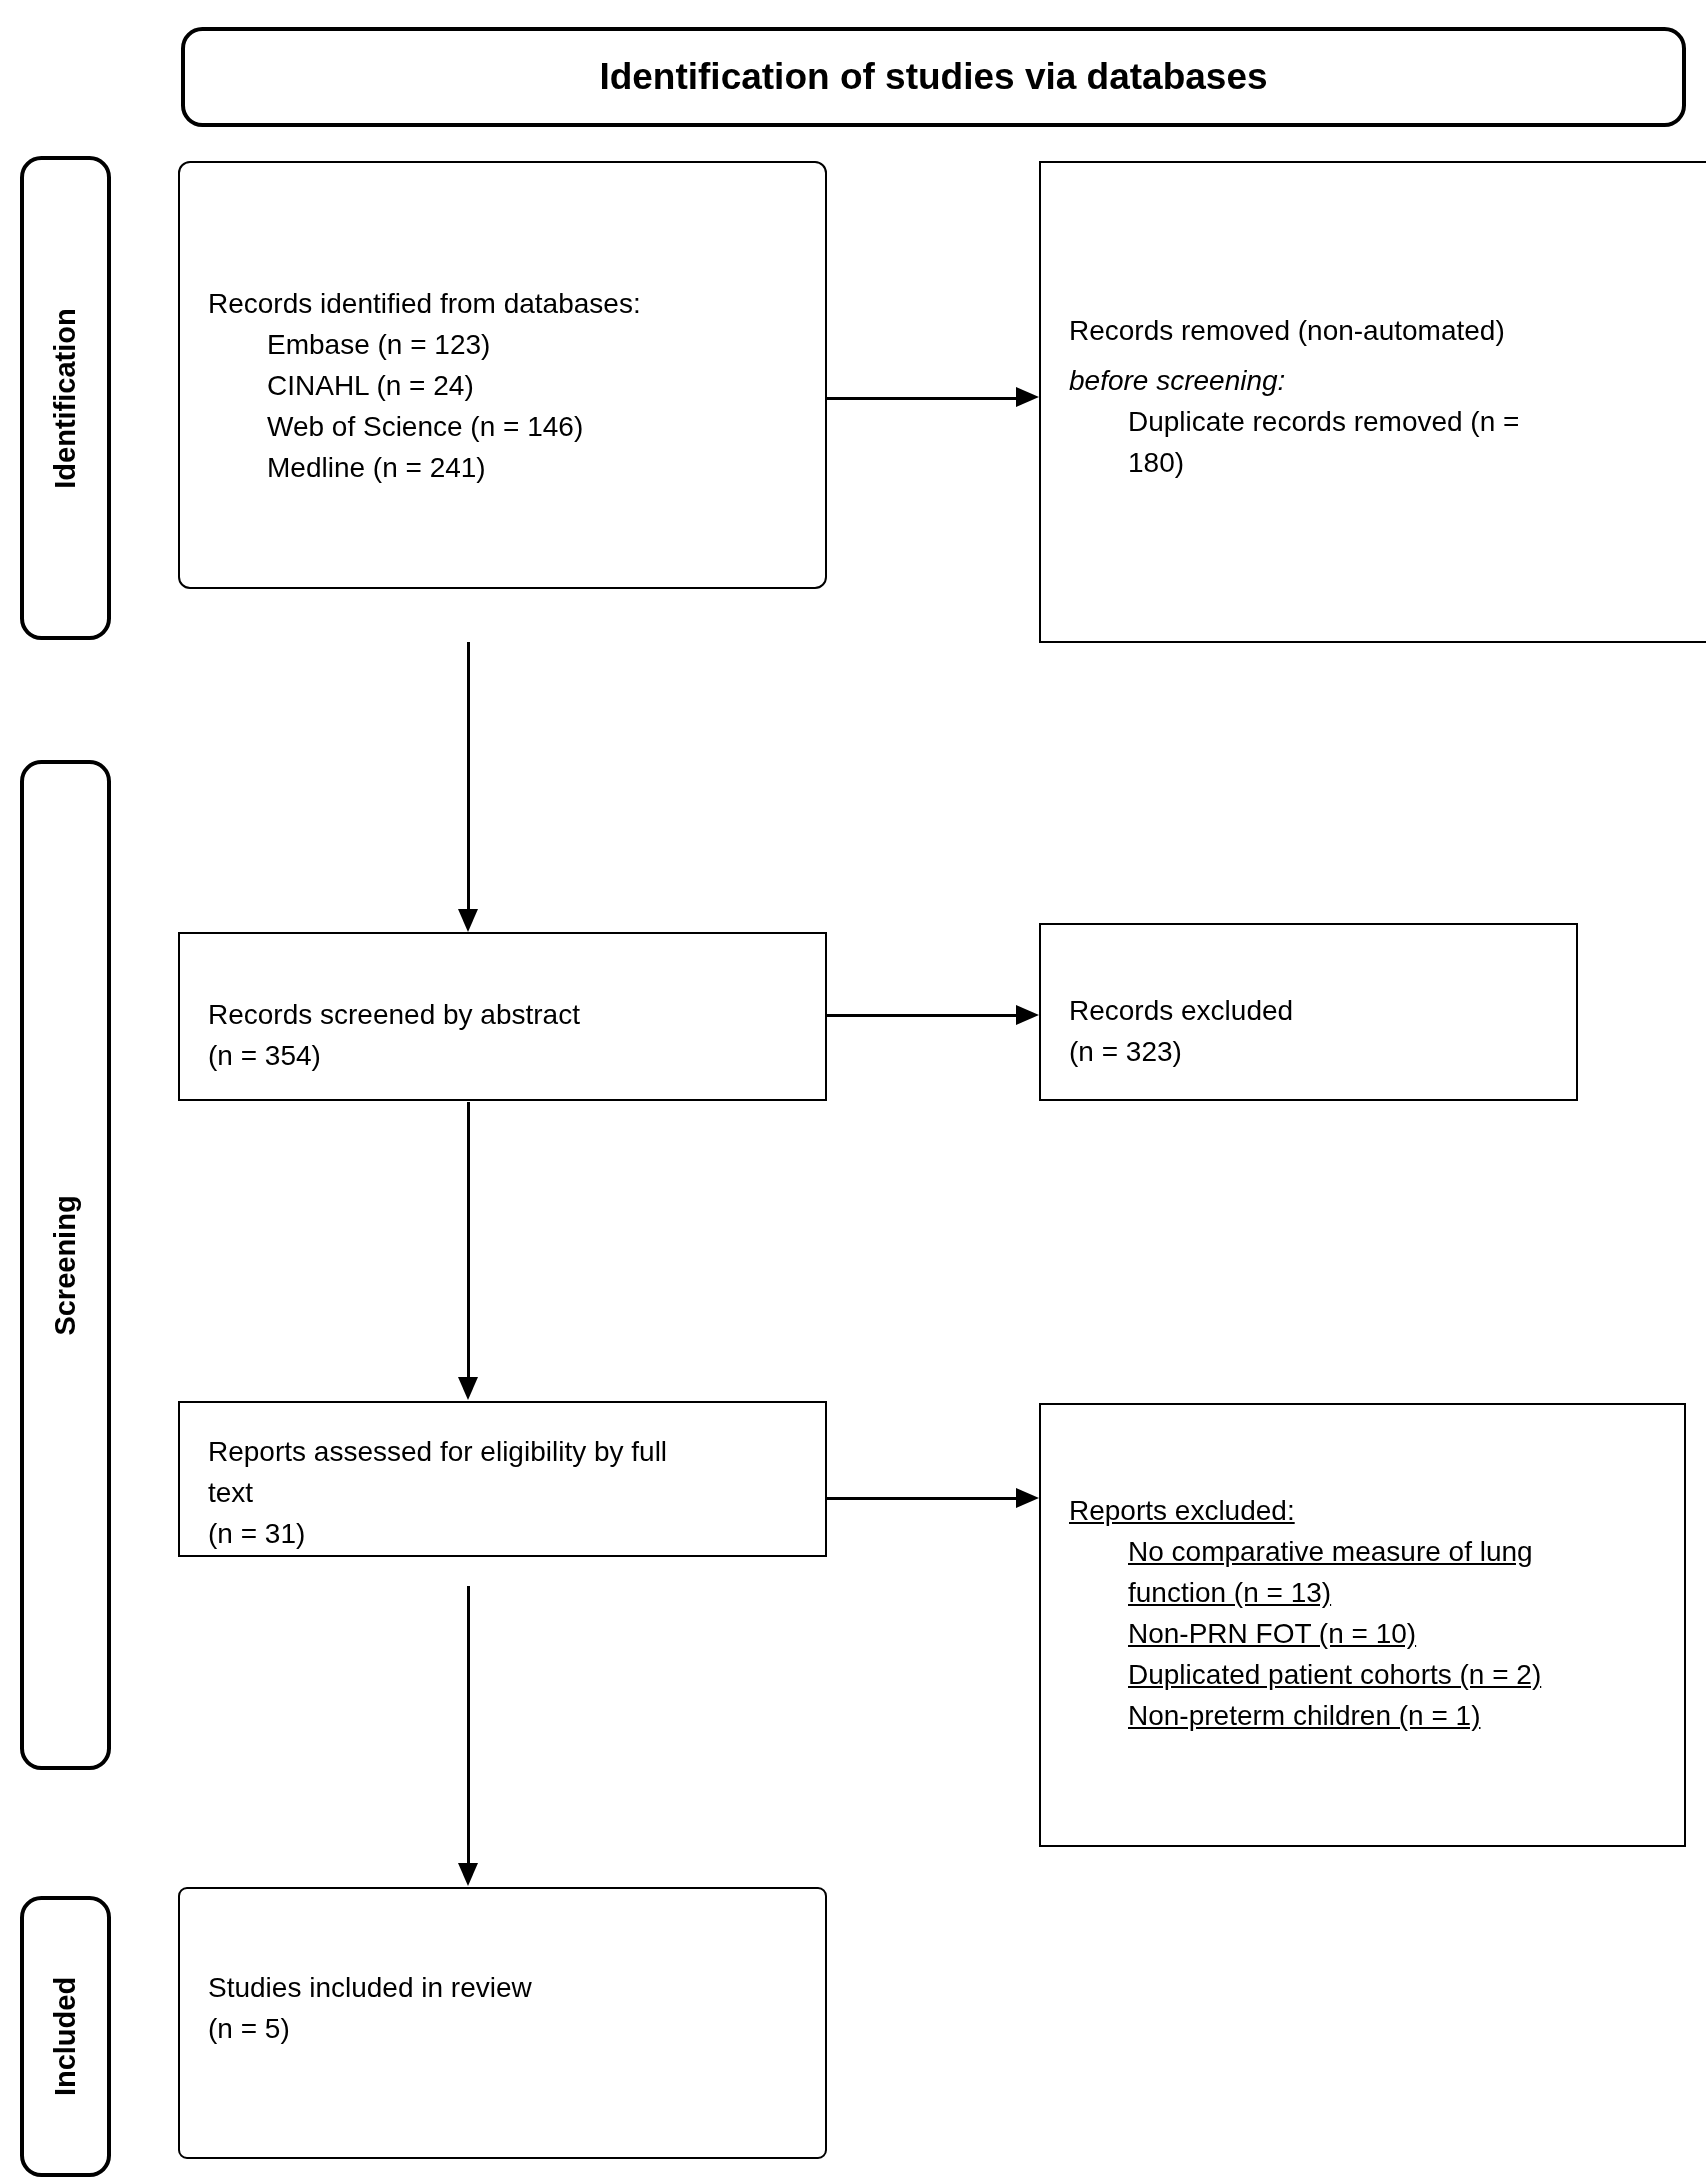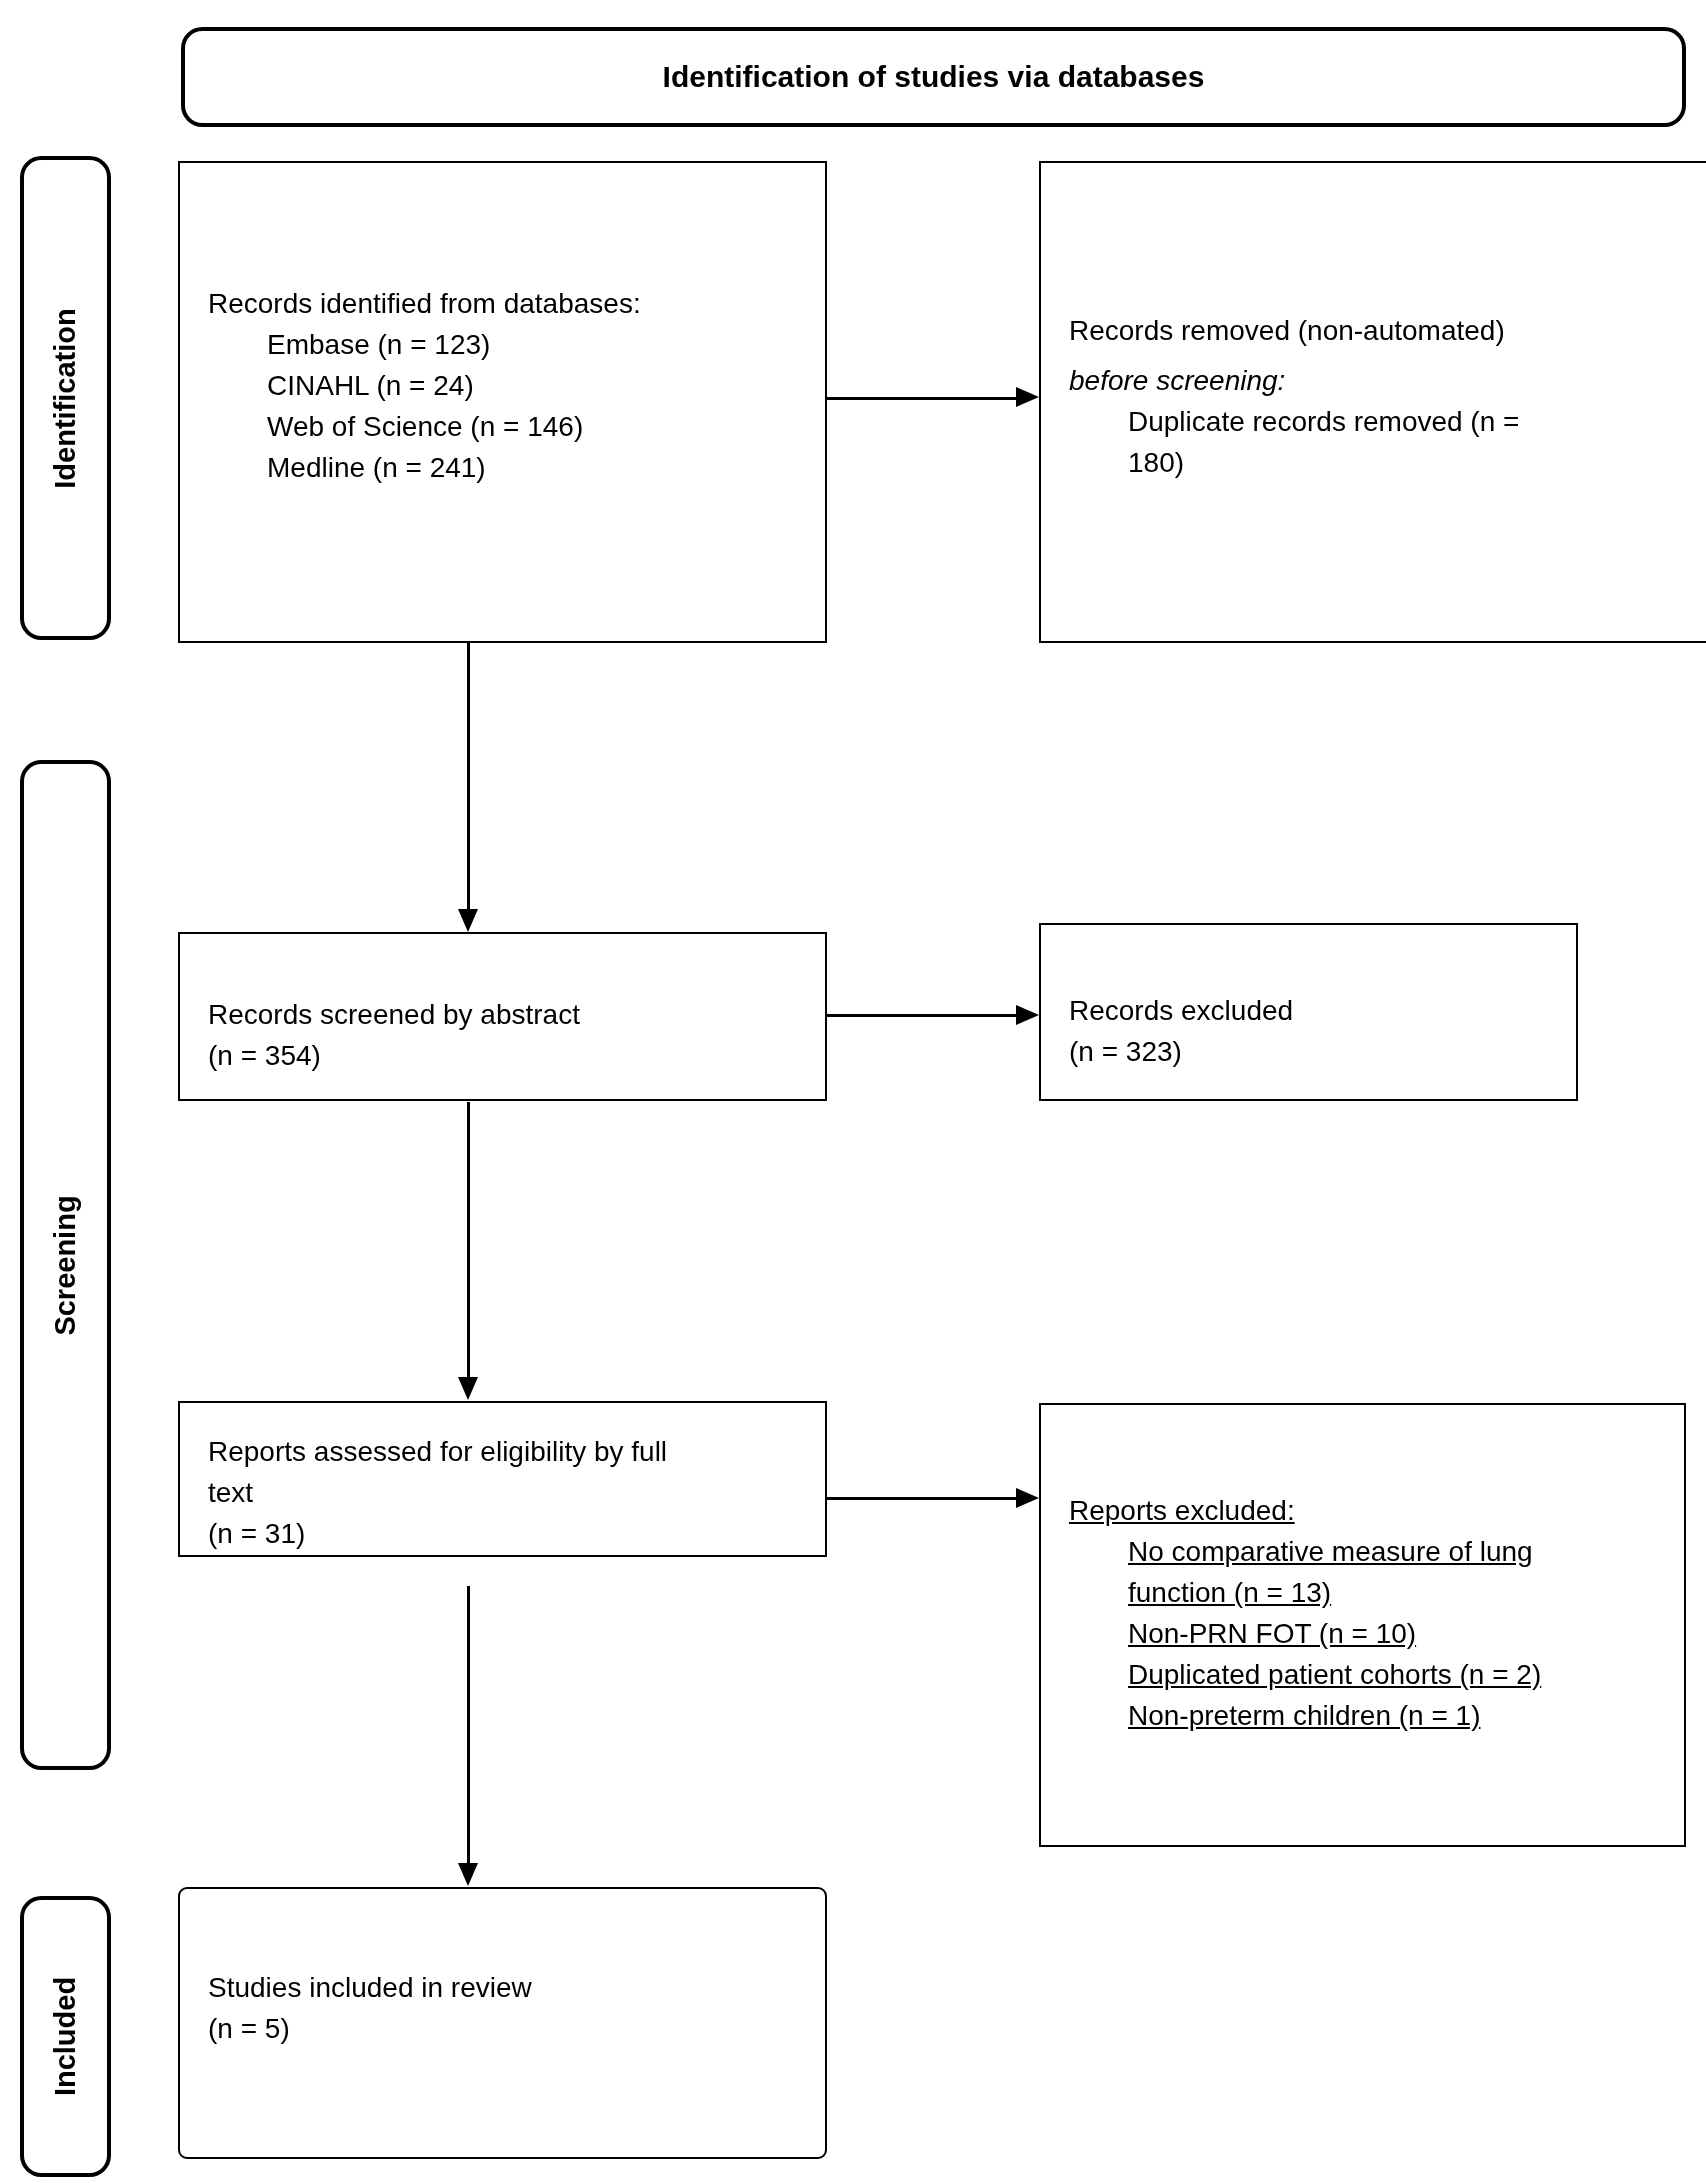--- a/index.html
+++ b/index.html
@@ -20,21 +20,21 @@
   }
   .rounded {
     border-width: 4px;
     border-radius: 21.4px;
   }
   .title-box {
     display: flex;
     align-items: center;
     justify-content: center;
     font-weight: bold;
-    font-size: 30px;
+    font-size: 37px;
   }
   .stage-label {
     display: flex;
     align-items: center;
     justify-content: center;
   }
   .stage-label .vtext {
     transform: rotate(-90deg);
     white-space: nowrap;
     font-weight: bold;
@@ -69,21 +69,21 @@
   <div class="box rounded stage-label" style="left:20px; top:156px; width:91px; height:484px;">
     <span class="vtext">Identification</span>
   </div>
   <div class="box rounded stage-label" style="left:20px; top:760px; width:91px; height:1010px;">
     <span class="vtext">Screening</span>
   </div>
   <div class="box rounded stage-label" style="left:20px; top:1896px; width:91px; height:281px;">
     <span class="vtext">Included</span>
   </div>
 
-  <div class="box content" style="left:178px; top:161px; width:649px; height:482px; padding:120px 13.4px 0 28px;">
+  <div class="box content" style="left:178px; top:161px; width:649px; height:428px; padding:120px 13.4px 0 28px;border-radius:12px;">
     <div class="line">Records identified from databases:</div>
     <div class="line indent">Embase (n = 123)</div>
     <div class="line indent">CINAHL (n = 24)</div>
     <div class="line indent">Web of Science (n = 146)</div>
     <div class="line indent">Medline (n = 241)</div>
   </div>
 
   <div class="box content" style="left:1039px; top:161px; width:688px; height:482px; padding:147px 13.4px 0 28px;">
     <div class="line">Records removed (non-automated)</div>
     <div class="line italic">before screening:</div>

